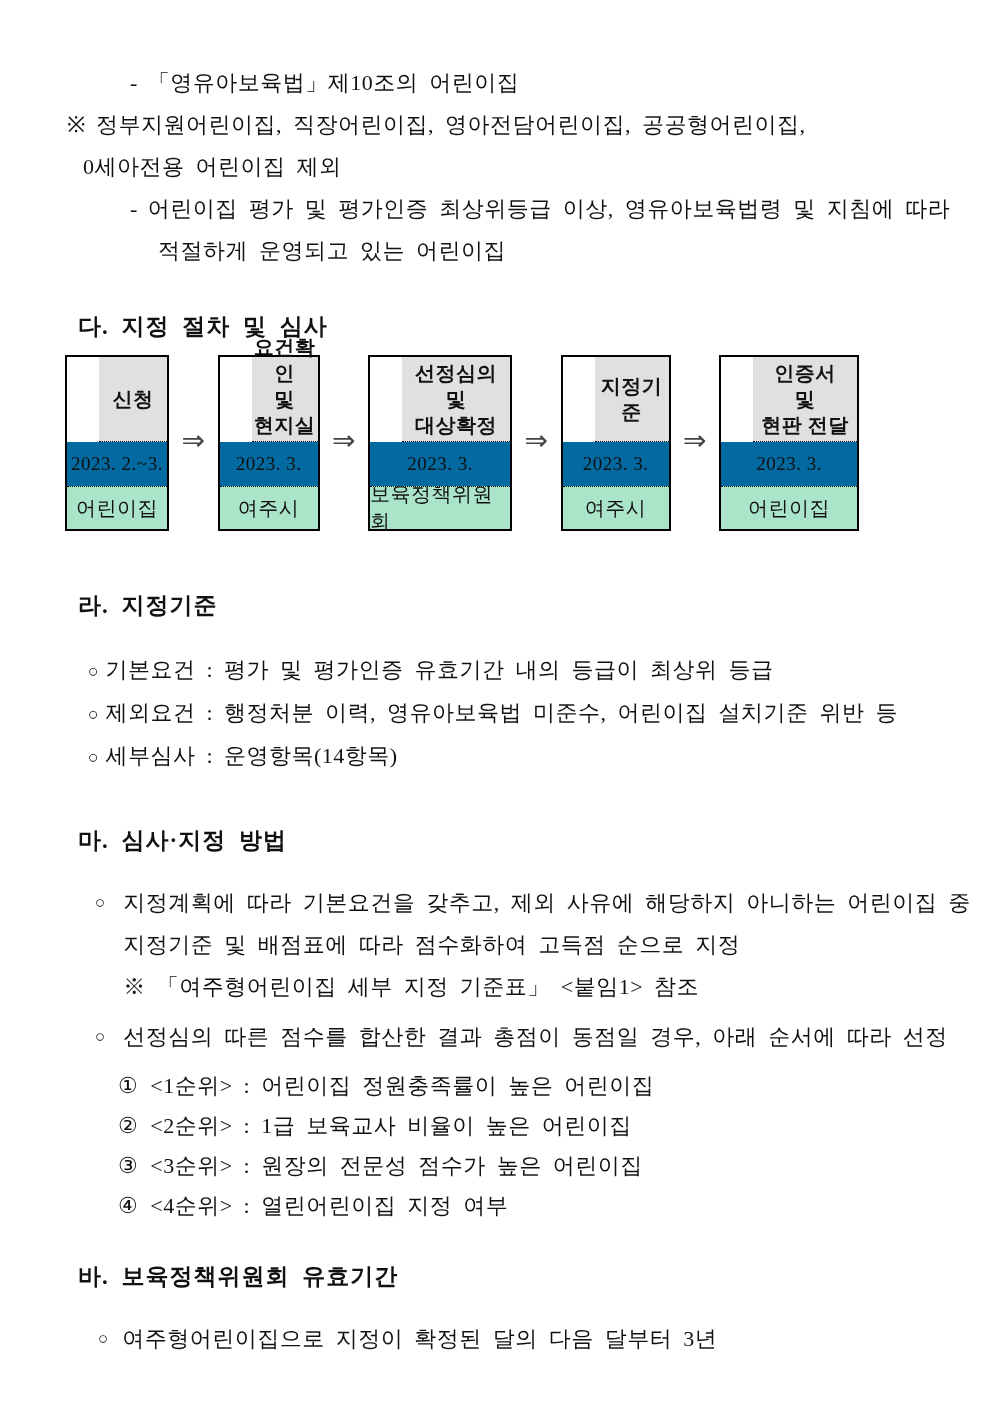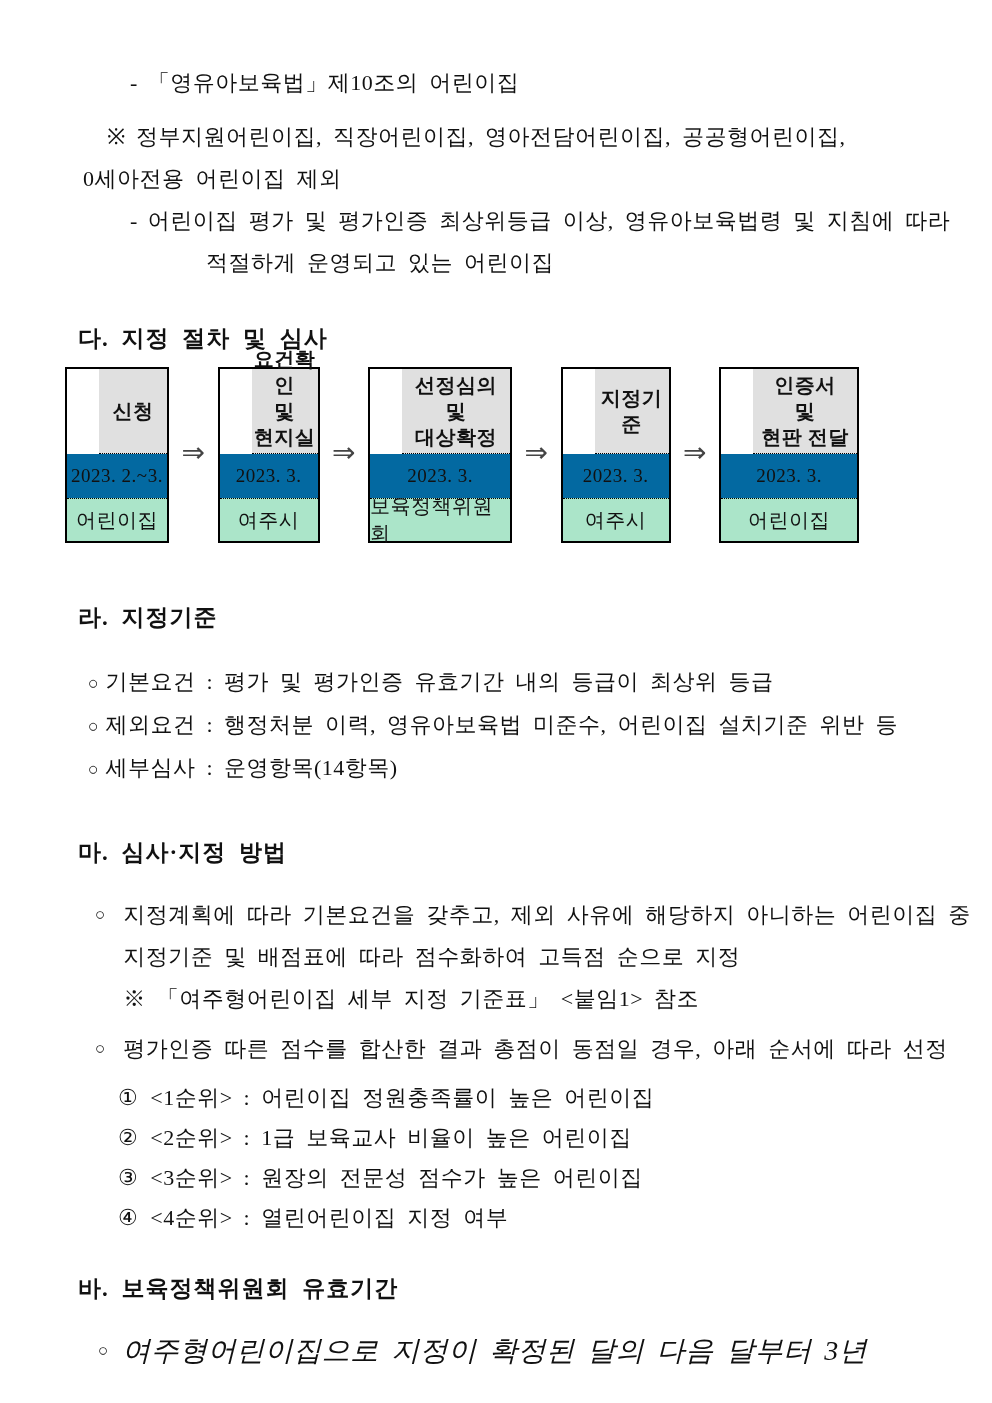--- a/index.html
+++ b/index.html
@@ -15,22 +15,22 @@
   }
   .intro { padding-top: 62px; }
   .line {
     font-size: 22px;
     line-height: 42px;
     word-spacing: 5px;
     letter-spacing: 0.5px;
     white-space: nowrap;
   }
   .ind-a  { padding-left: 130px; }
-  .ind-a2 { padding-left: 158px; margin-left: 48px; }
-  .ind-b  { padding-left: 107px; margin-top: 12px; }
+  .ind-a2 { padding-left: 158px; }
+  .ind-b  { padding-left: 67px; }
   .ind-c  { padding-left: 83px; }
   .marker { display: inline-block; margin-right: 10px; }
 
   .section-title {
     font-size: 23px;
     font-weight: bold;
     word-spacing: 6px;
     letter-spacing: 1px;
     padding-left: 78px;
     line-height: 30px;
@@ -133,21 +133,21 @@
   }
   .rank-item .num { display: inline-block; margin-right: 12px; }
 
   .ba-bullet {
     margin-top: 26px;
     padding-left: 98px;
     display: flex;
     align-items: flex-start;
   }
   .ba-bullet .marker { font-size: 17px; line-height: 42px; margin-right: 14px; }
-  .ba-bullet .btext { font-size: 28px; line-height: 42px; word-spacing: 5px; letter-spacing: 0.5px; font-style: italic; }
+  .ba-bullet .btext { font-size: 22px; line-height: 42px; word-spacing: 5px; letter-spacing: 0.5px; }
 </style>
 </head>
 <body>
 
 <div class="page">
 
   <div class="intro">
     <div class="line ind-a"><span class="marker">-</span><span>「영유아보육법」제10조의 어린이집</span></div>
     <div class="line ind-b"><span class="marker">※</span><span>정부지원어린이집, 직장어린이집, 영아전담어린이집, 공공형어린이집,</span></div>
     <div class="line ind-c"><span>0세아전용 어린이집 제외</span></div>
@@ -204,21 +204,21 @@
 
   <div class="section-title t-ma">마. 심사·지정 방법</div>
   <div class="ma-bullet">
     <span class="marker">○</span>
     <span class="btext">지정계획에 따라 기본요건을 갖추고, 제외 사유에 해당하지 아니하는 어린이집 중
 지정기준 및 배점표에 따라 점수화하여 고득점 순으로 지정
 ※ 「여주형어린이집 세부 지정 기준표」 &lt;붙임1&gt; 참조</span>
   </div>
   <div class="ma-bullet ma-b2">
     <span class="marker">○</span>
-    <span class="btext">평가인증 따른 점수를 합산한 결과 총점이 동점일 경우, 아래 순서에 따라 선정</span>
+    <span class="btext">선정심의 따른 점수를 합산한 결과 총점이 동점일 경우, 아래 순서에 따라 선정</span>
   </div>
   <div class="rank-list">
     <div class="rank-item"><span class="num">①</span><span>&lt;1순위&gt; : 어린이집 정원충족률이 높은 어린이집</span></div>
     <div class="rank-item"><span class="num">②</span><span>&lt;2순위&gt; : 1급 보육교사 비율이 높은 어린이집</span></div>
     <div class="rank-item"><span class="num">③</span><span>&lt;3순위&gt; : 원장의 전문성 점수가 높은 어린이집</span></div>
     <div class="rank-item"><span class="num">④</span><span>&lt;4순위&gt; : 열린어린이집 지정 여부</span></div>
   </div>
 
   <div class="section-title t-ba">바. 보육정책위원회 유효기간</div>
   <div class="ba-bullet">

